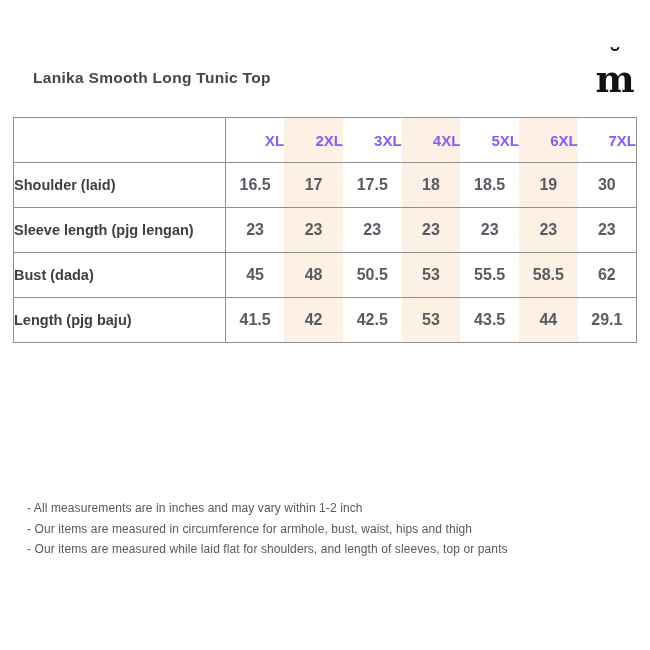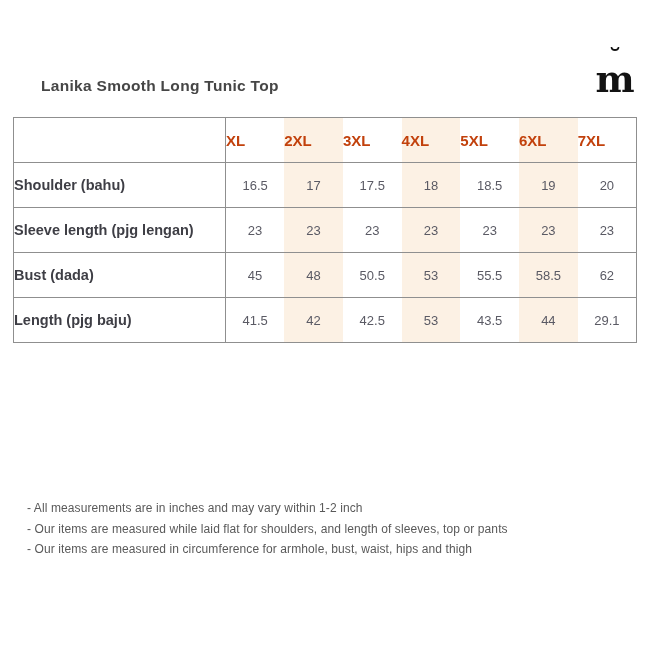--- a/index.html
+++ b/index.html
@@ -5,21 +5,21 @@
   html, body { margin:0; padding:0; }
   body {
     width:650px; height:650px;
     background:#ffffff;
     font-family:"Liberation Sans", sans-serif;
     position:relative;
     overflow:hidden;
   }
   .title {
     position:absolute; left:33px; top:69px;
-    margin:8px;
+    margin:0;
     font-size:15.5px; font-weight:700;
     color:#464646; letter-spacing:0.3px;
   }
   .logo {
     position:absolute; right:13px; top:50px;
     width:44px; text-align:center; color:#131313;
   }
   .logo-breve {
     display:block;
     font-family:"DejaVu Serif", serif;
@@ -36,28 +36,28 @@
     width:624px;
     border-collapse:collapse; table-layout:fixed;
     border:1px solid #8f8f8f;
   }
   .chart col.c-label { width:212px; }
   .chart th, .chart td { height:44px; padding:0; }
   .chart tbody td { border-top:1px solid #8f8f8f; }
   .chart th:first-child, .chart td:first-child { border-right:1px solid #8f8f8f; }
   .sz {
     font-size:15px; font-weight:700;
-    color:#c2410c; text-align:left;
+    color:#8b5cf6; text-align:right;
   }
   .lbl {
     font-size:14.5px; font-weight:700;
     color:#3e3e45; text-align:left; padding-left:19px;
   }
   .val {
-    font-size:13px; font-weight:400;
+    font-size:16px; font-weight:700;
     color:#5a5a64; text-align:center;
   }
   .hl { background:#fcf1e4; }
   .notes {
     position:absolute; left:27px; top:498px;
     font-size:12px; color:#595959;
     line-height:20.5px; letter-spacing:0.1px;
   }
 </style>
 </head>
@@ -90,28 +90,28 @@
         <th class="sz hl">2XL</th>
         <th class="sz">3XL</th>
         <th class="sz hl">4XL</th>
         <th class="sz">5XL</th>
         <th class="sz hl">6XL</th>
         <th class="sz">7XL</th>
       </tr>
     </thead>
     <tbody>
       <tr>
-        <td class="lbl">Shoulder (bahu)</td>
+        <td class="lbl">Shoulder (laid)</td>
         <td class="val">16.5</td>
         <td class="val hl">17</td>
         <td class="val">17.5</td>
         <td class="val hl">18</td>
         <td class="val">18.5</td>
         <td class="val hl">19</td>
-        <td class="val">20</td>
+        <td class="val">30</td>
       </tr>
       <tr>
         <td class="lbl">Sleeve length (pjg lengan)</td>
         <td class="val">23</td>
         <td class="val hl">23</td>
         <td class="val">23</td>
         <td class="val hl">23</td>
         <td class="val">23</td>
         <td class="val hl">23</td>
         <td class="val">23</td>
@@ -134,17 +134,17 @@
         <td class="val hl">53</td>
         <td class="val">43.5</td>
         <td class="val hl">44</td>
         <td class="val">29.1</td>
       </tr>
     </tbody>
   </table>
 
   <div class="notes">
     <div>- All measurements are in inches and may vary within 1-2 inch</div>
+    <div>- Our items are measured in circumference for armhole, bust, waist, hips and thigh</div>
     <div>- Our items are measured while laid flat for shoulders, and length of sleeves, top or pants</div>
-    <div>- Our items are measured in circumference for armhole, bust, waist, hips and thigh</div>
   </div>
 
 </div>
 
 </body></html>

